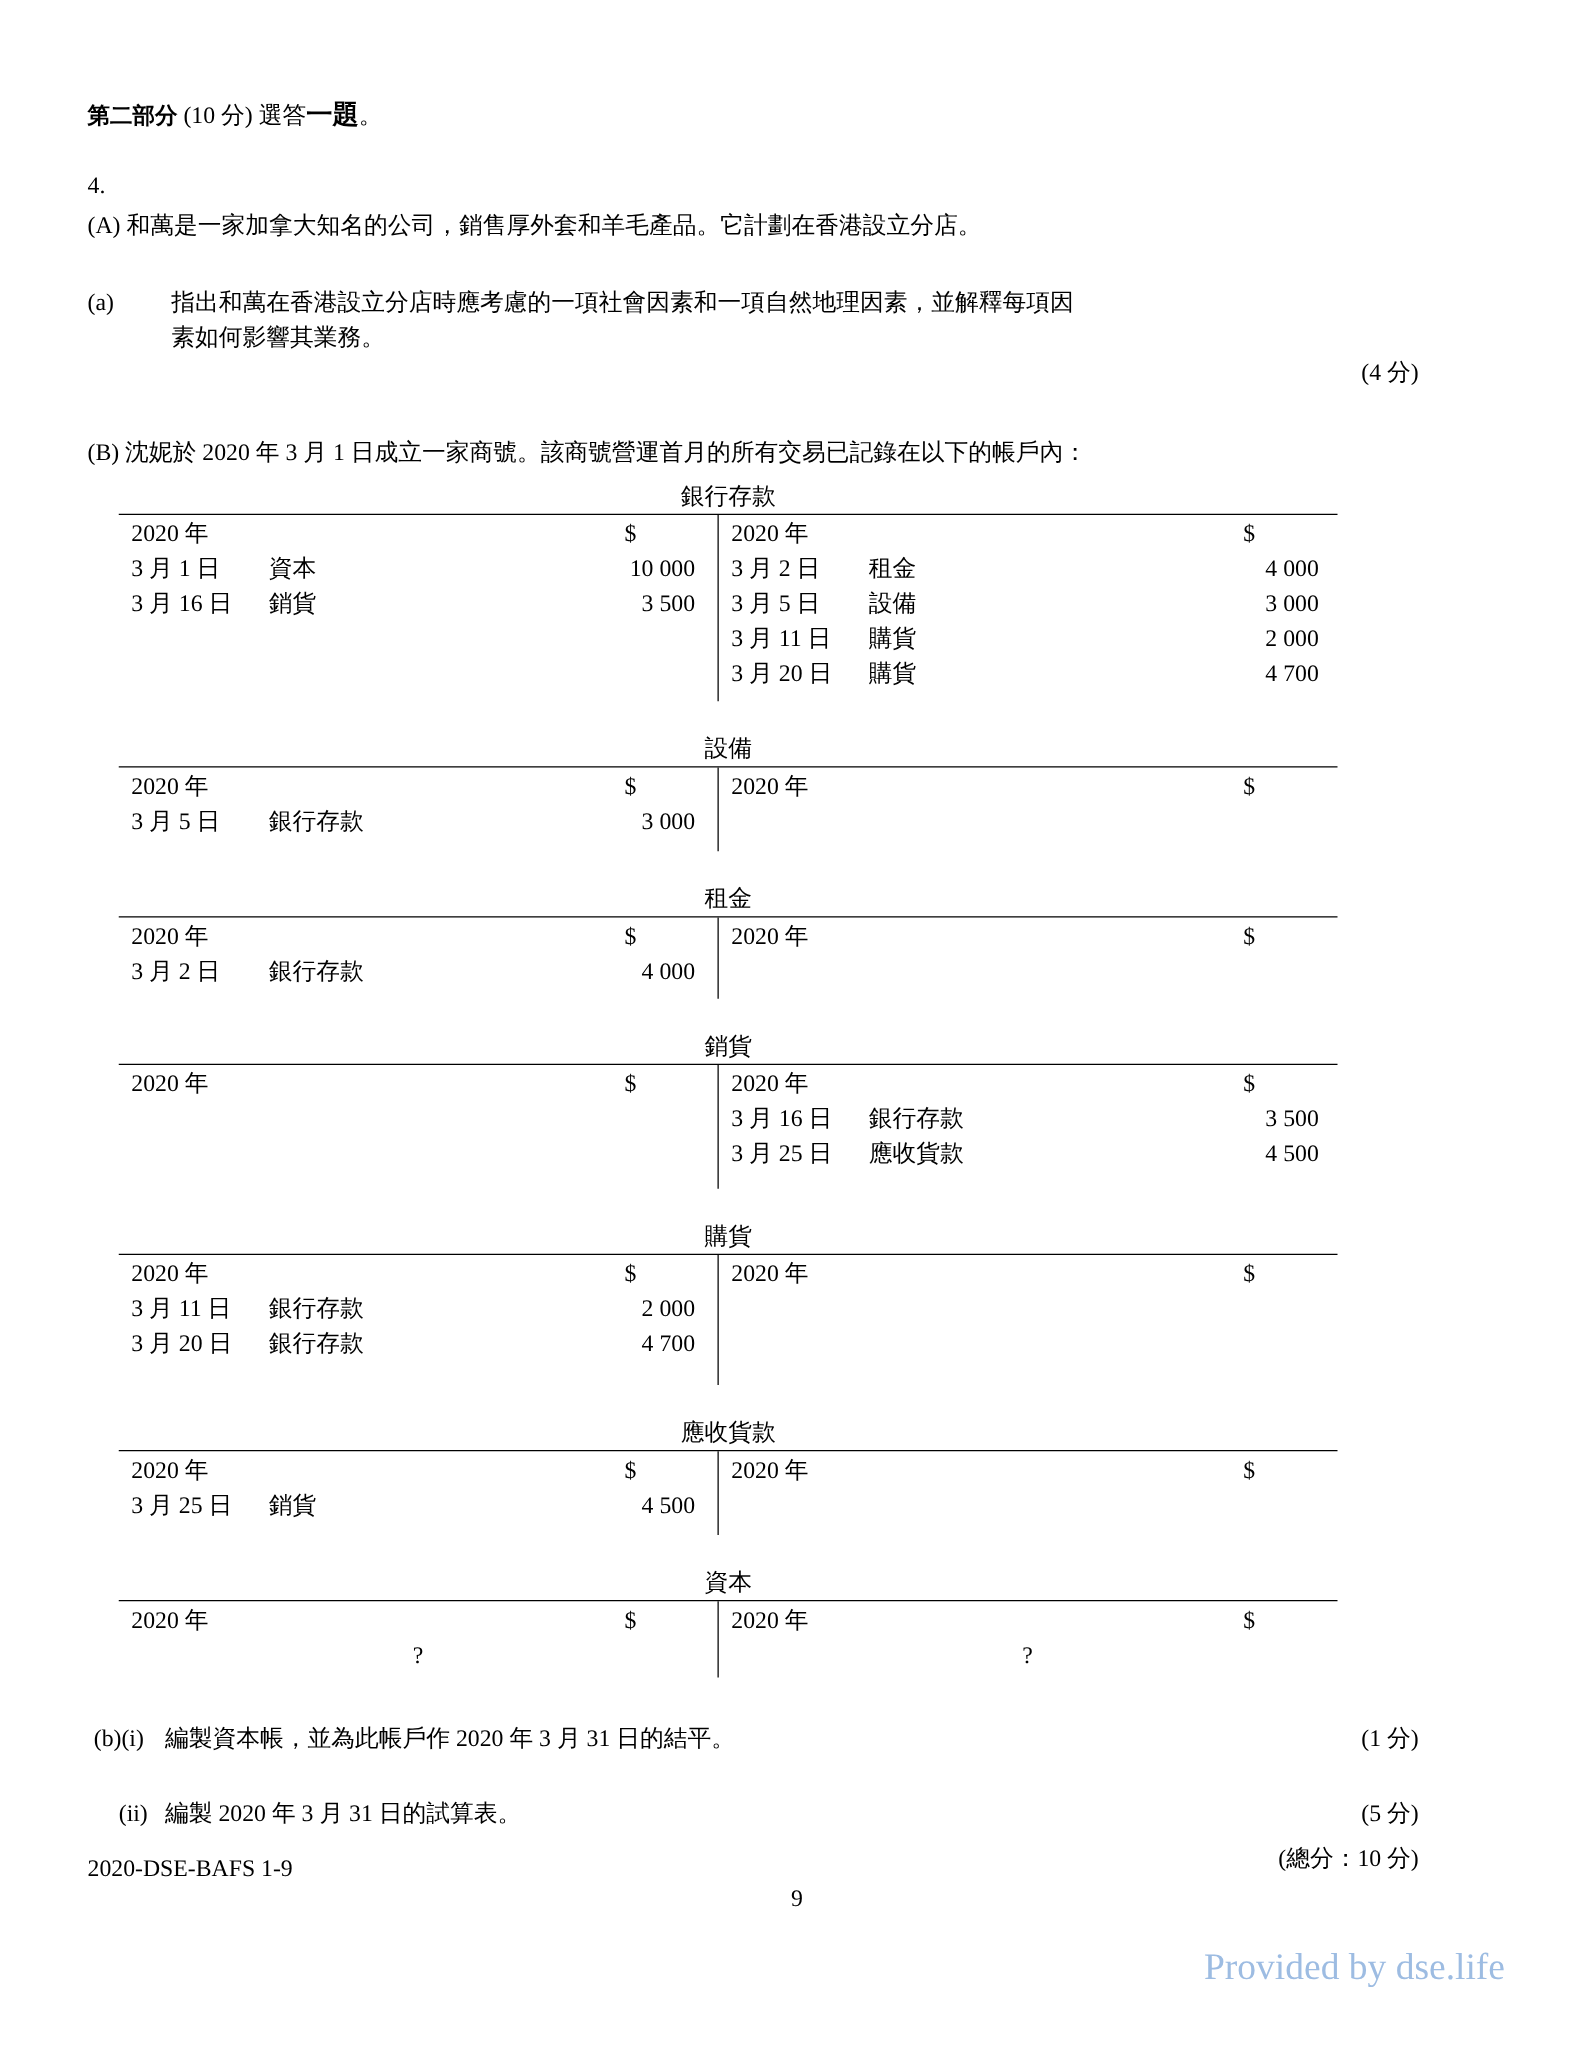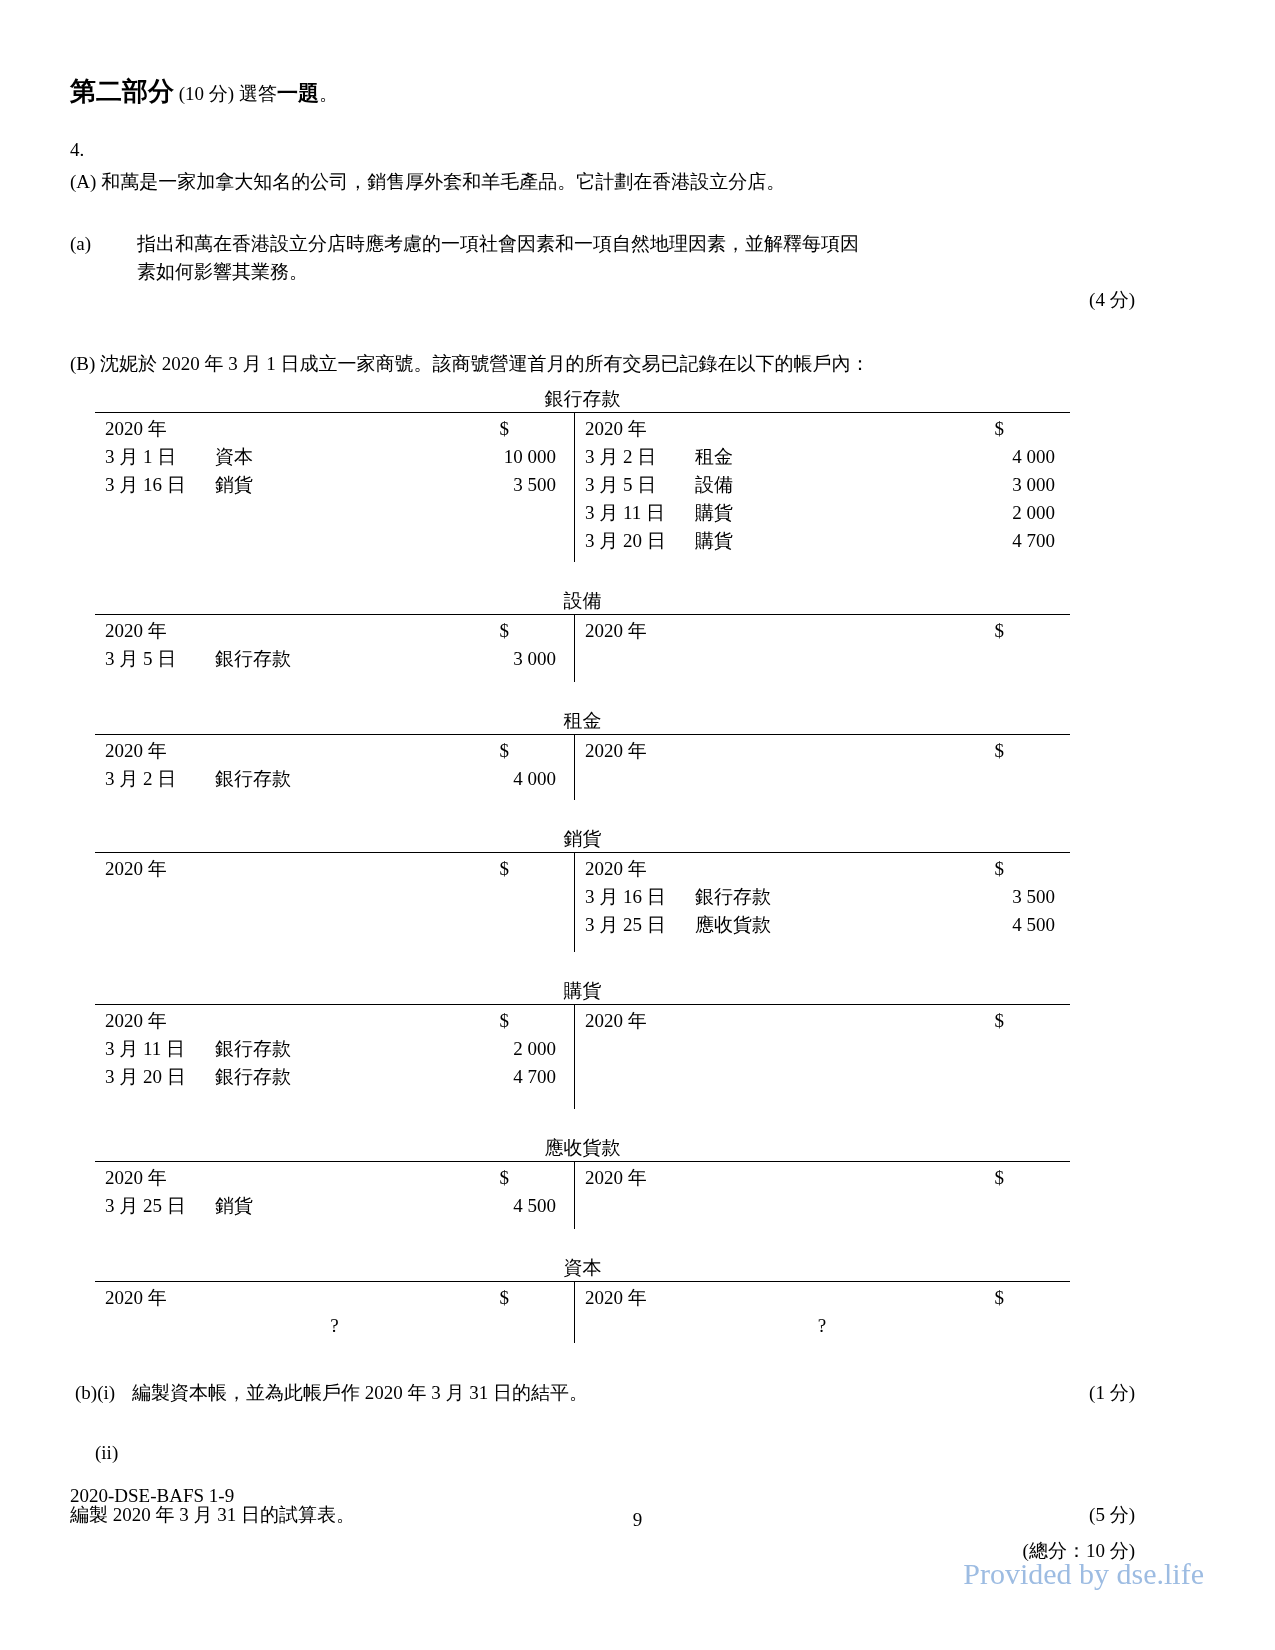--- a/index.html
+++ b/index.html
@@ -9,21 +9,21 @@
     width:1275px; height:1650px;
     background:#ffffff;
     color:#000;
     font-family:"Liberation Serif","DejaVu Serif",serif;
     font-size:19px;
     line-height:28px;
     padding:75px 140px 0 70px;
     overflow:hidden;
   }
   .part-title { line-height:32px; }
-  .part-title .seg-bold { font-weight:bold; font-size:26px; font-family:"Liberation Sans","DejaVu Sans",sans-serif; }
+  .part-title .seg-bold { font-weight:bold; font-size:18px; font-family:"Liberation Sans","DejaVu Sans",sans-serif; }
   .part-title .seg-bold2 { font-weight:bold; font-size:21px; }
   .q-number { margin-top:26px; }
   .part-a-intro { margin-top:4px; }
   .item-a { margin-top:34px; display:flex; }
   .item-a .item-label { flex:0 0 67px; }
   .item-a .item-text { flex:1; }
   .line-with-marks { display:flex;flex-direction:column; }
   .line-with-marks .marks { margin-left:auto; }
   .part-b-intro { margin-top:36px; }
 
@@ -41,21 +41,21 @@
   .t-row { display:flex; }
   .t-date { flex:0 0 120px; padding-left:10px; }
   .t-desc { flex:1 1 auto; }
   .t-left .t-amt { margin-left:auto; text-align:right; padding-right:18px; min-width:100px; }
   .t-right .t-amt { margin-left:auto; text-align:right; padding-right:14px; min-width:100px; }
   .t-q { text-align:center; }
 
   
   .item-b { margin-top:36px; display:flex; }
   .item-b .item-label { flex:0 0 62px; padding-left:5px; }
-  .item-b.second { margin-top:32px;flex-direction:column; }
+  .item-b.second { margin-top:32px; }
   .item-b.second .item-label { flex:0 0 62px; padding-left:25px; }
   .item-b .item-text { flex:1; display:flex; }
   .item-b .marks { margin-left:auto; }
   .total-marks { margin-top:8px; text-align:right; }
 
   
   .doc-code { position:absolute; left:70px; top:1482px; }
   .page-num { position:absolute; left:0; right:0; top:1506px; text-align:center; }
   .watermark { position:absolute; right:71px; top:1556px; font-size:30px; line-height:36px; text-decoration:none; }
 </style>

